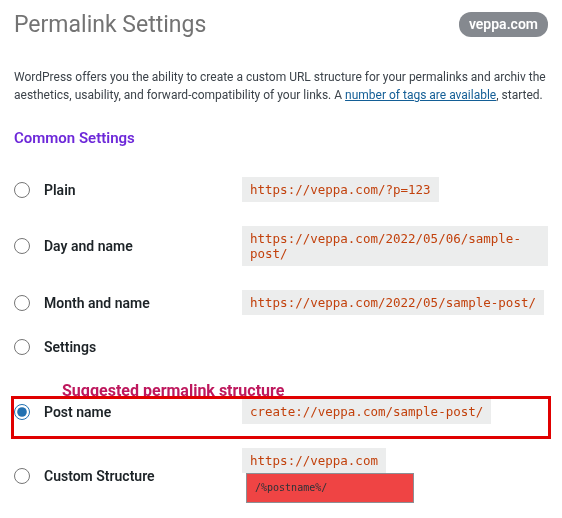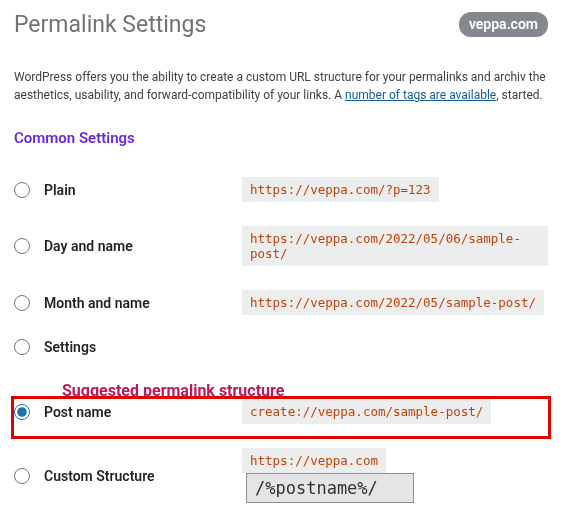--- a/index.html
+++ b/index.html
@@ -80,24 +80,24 @@
     color: #c2410c;
     font-family: Menlo, Consolas, monospace;
     font-size: 12.5px;
     padding: 5px 8px;
     margin: 0;
   }
   .custom-input {
     display: inline-block;
     vertical-align: middle;
     border: 1px solid #8c8f94;
-    background: #e5e5e5;
+    background: #ef4444;
     color: #2c3338;
     font-family: Menlo, Consolas, monospace;
-    font-size: 17px;
+    font-size: 10px;
     padding: 5px 8px;
     margin-left: 4px;
     height: 18px;
     line-height: 18px;
     width: 150px;
   }
   .highlight-box {
     position: relative;
     border: 3px solid #e00000;
     margin: -3px -3px -3px -3px;

